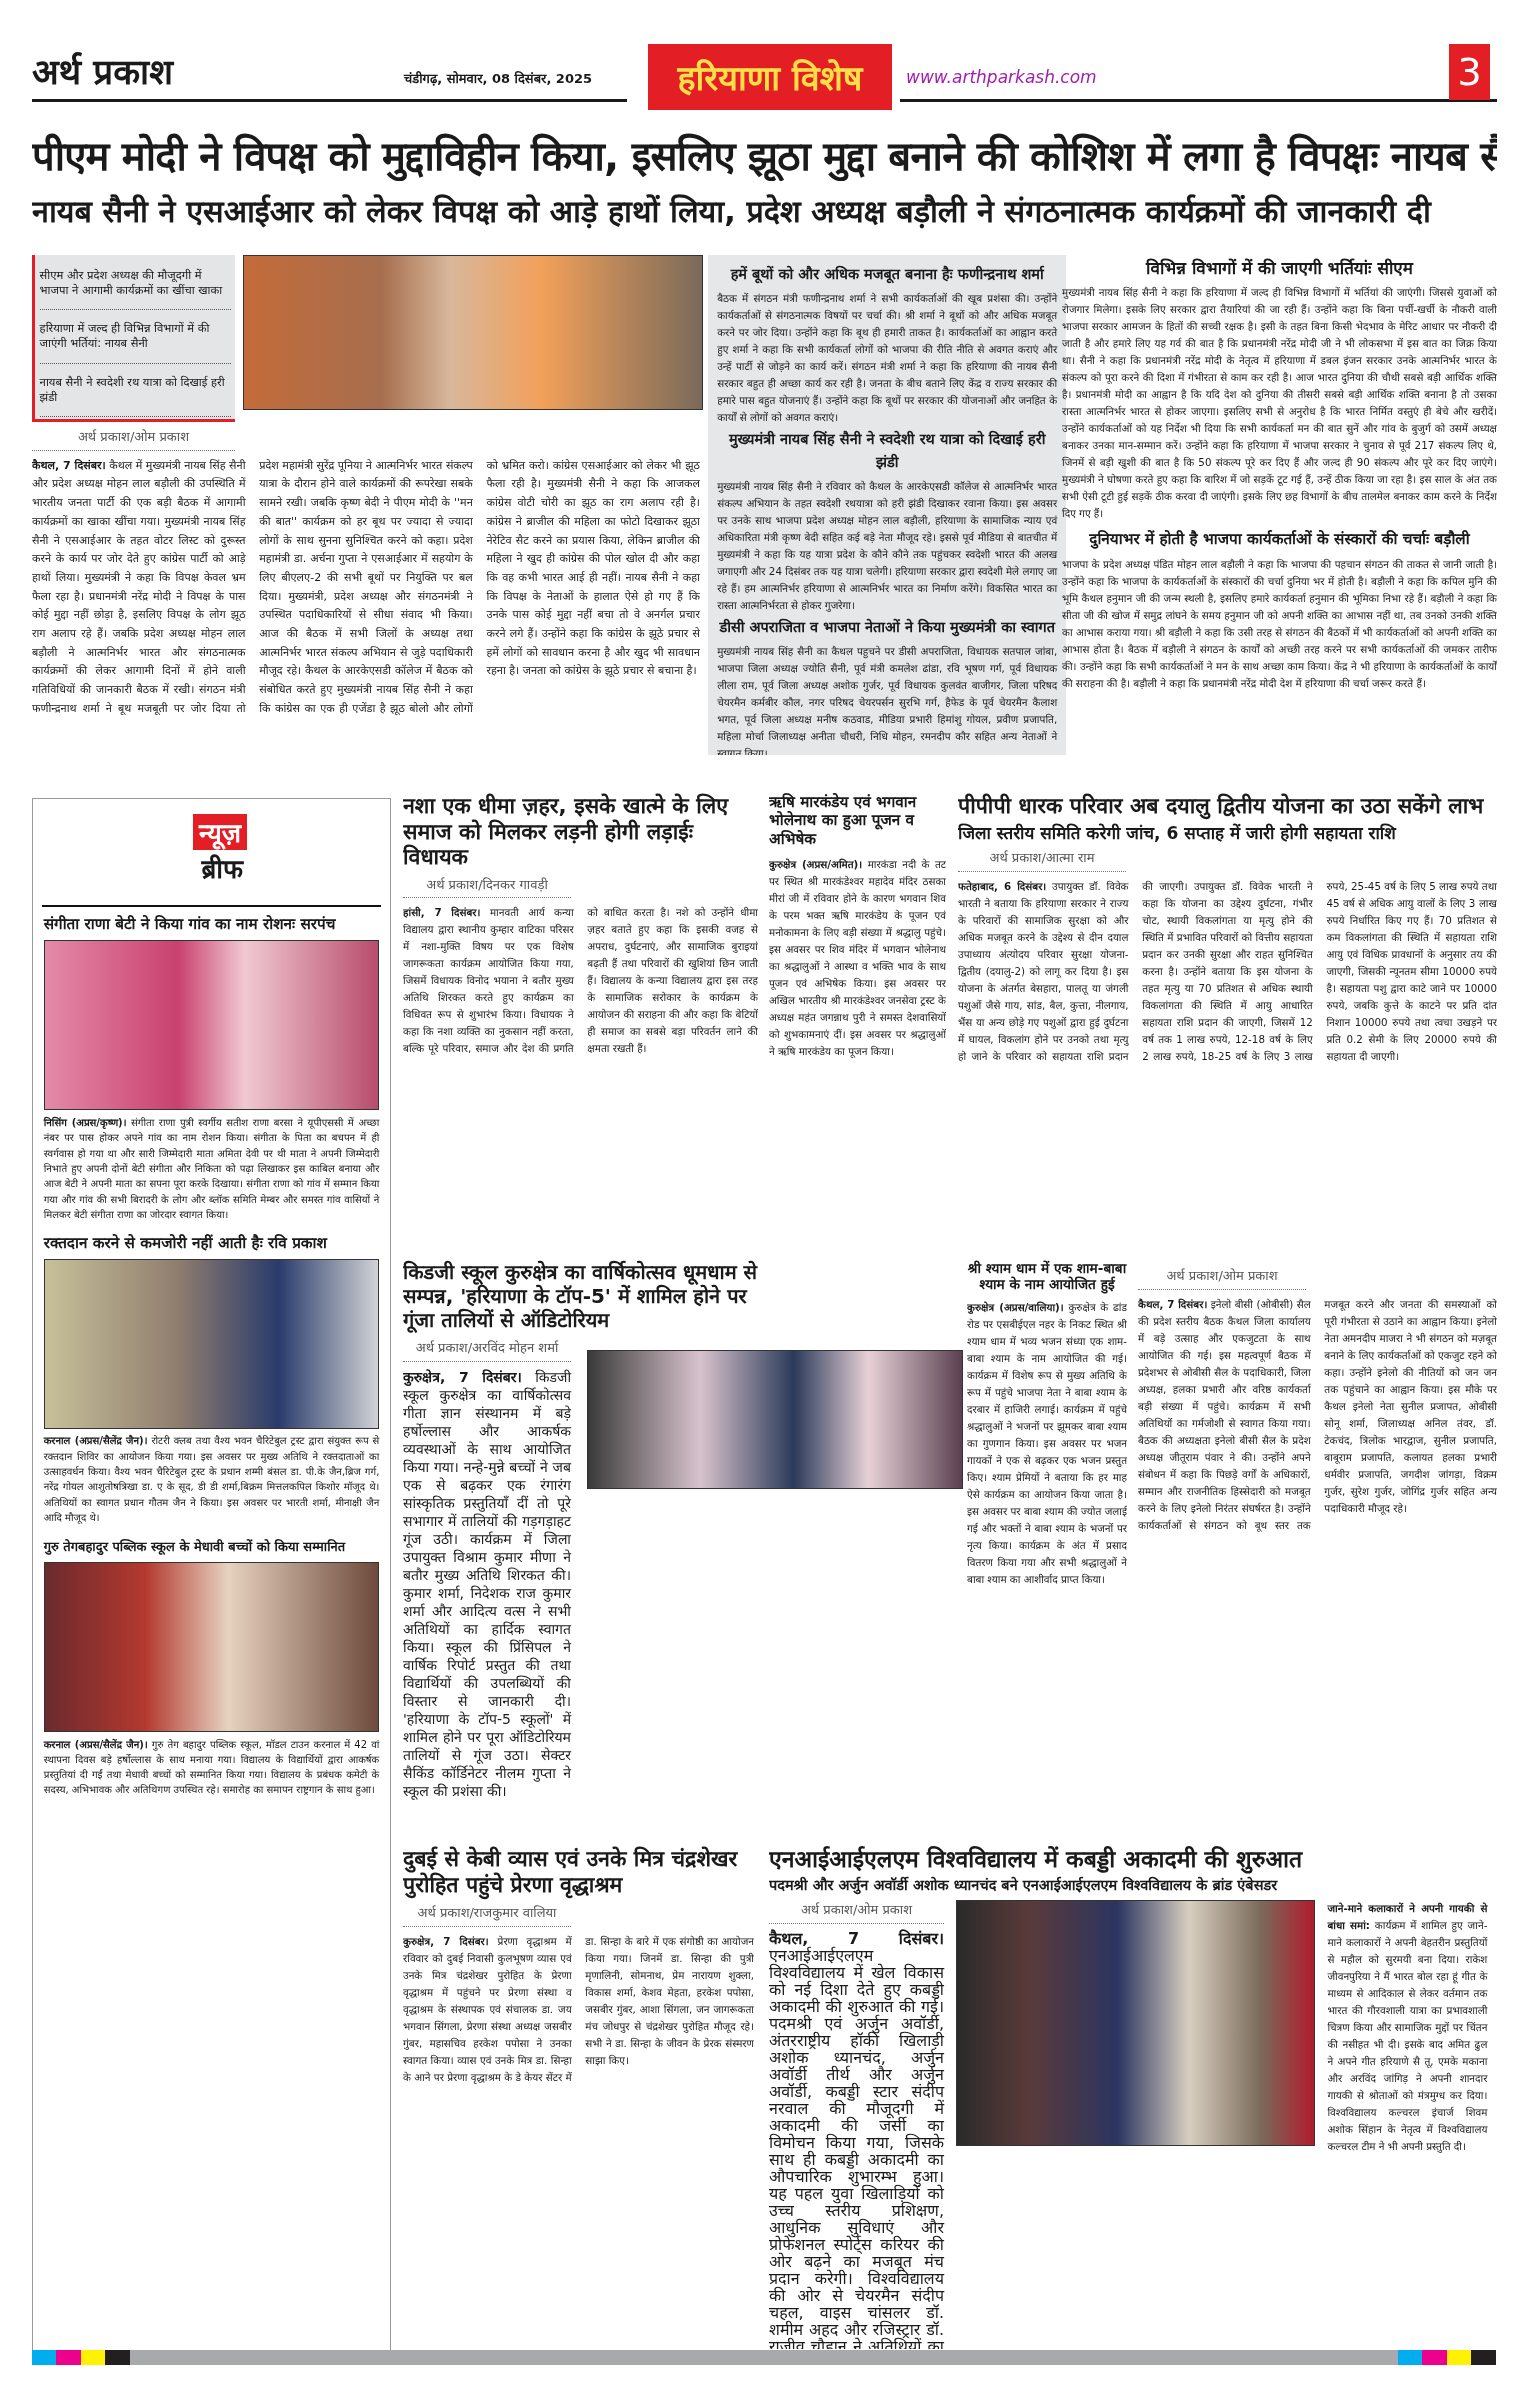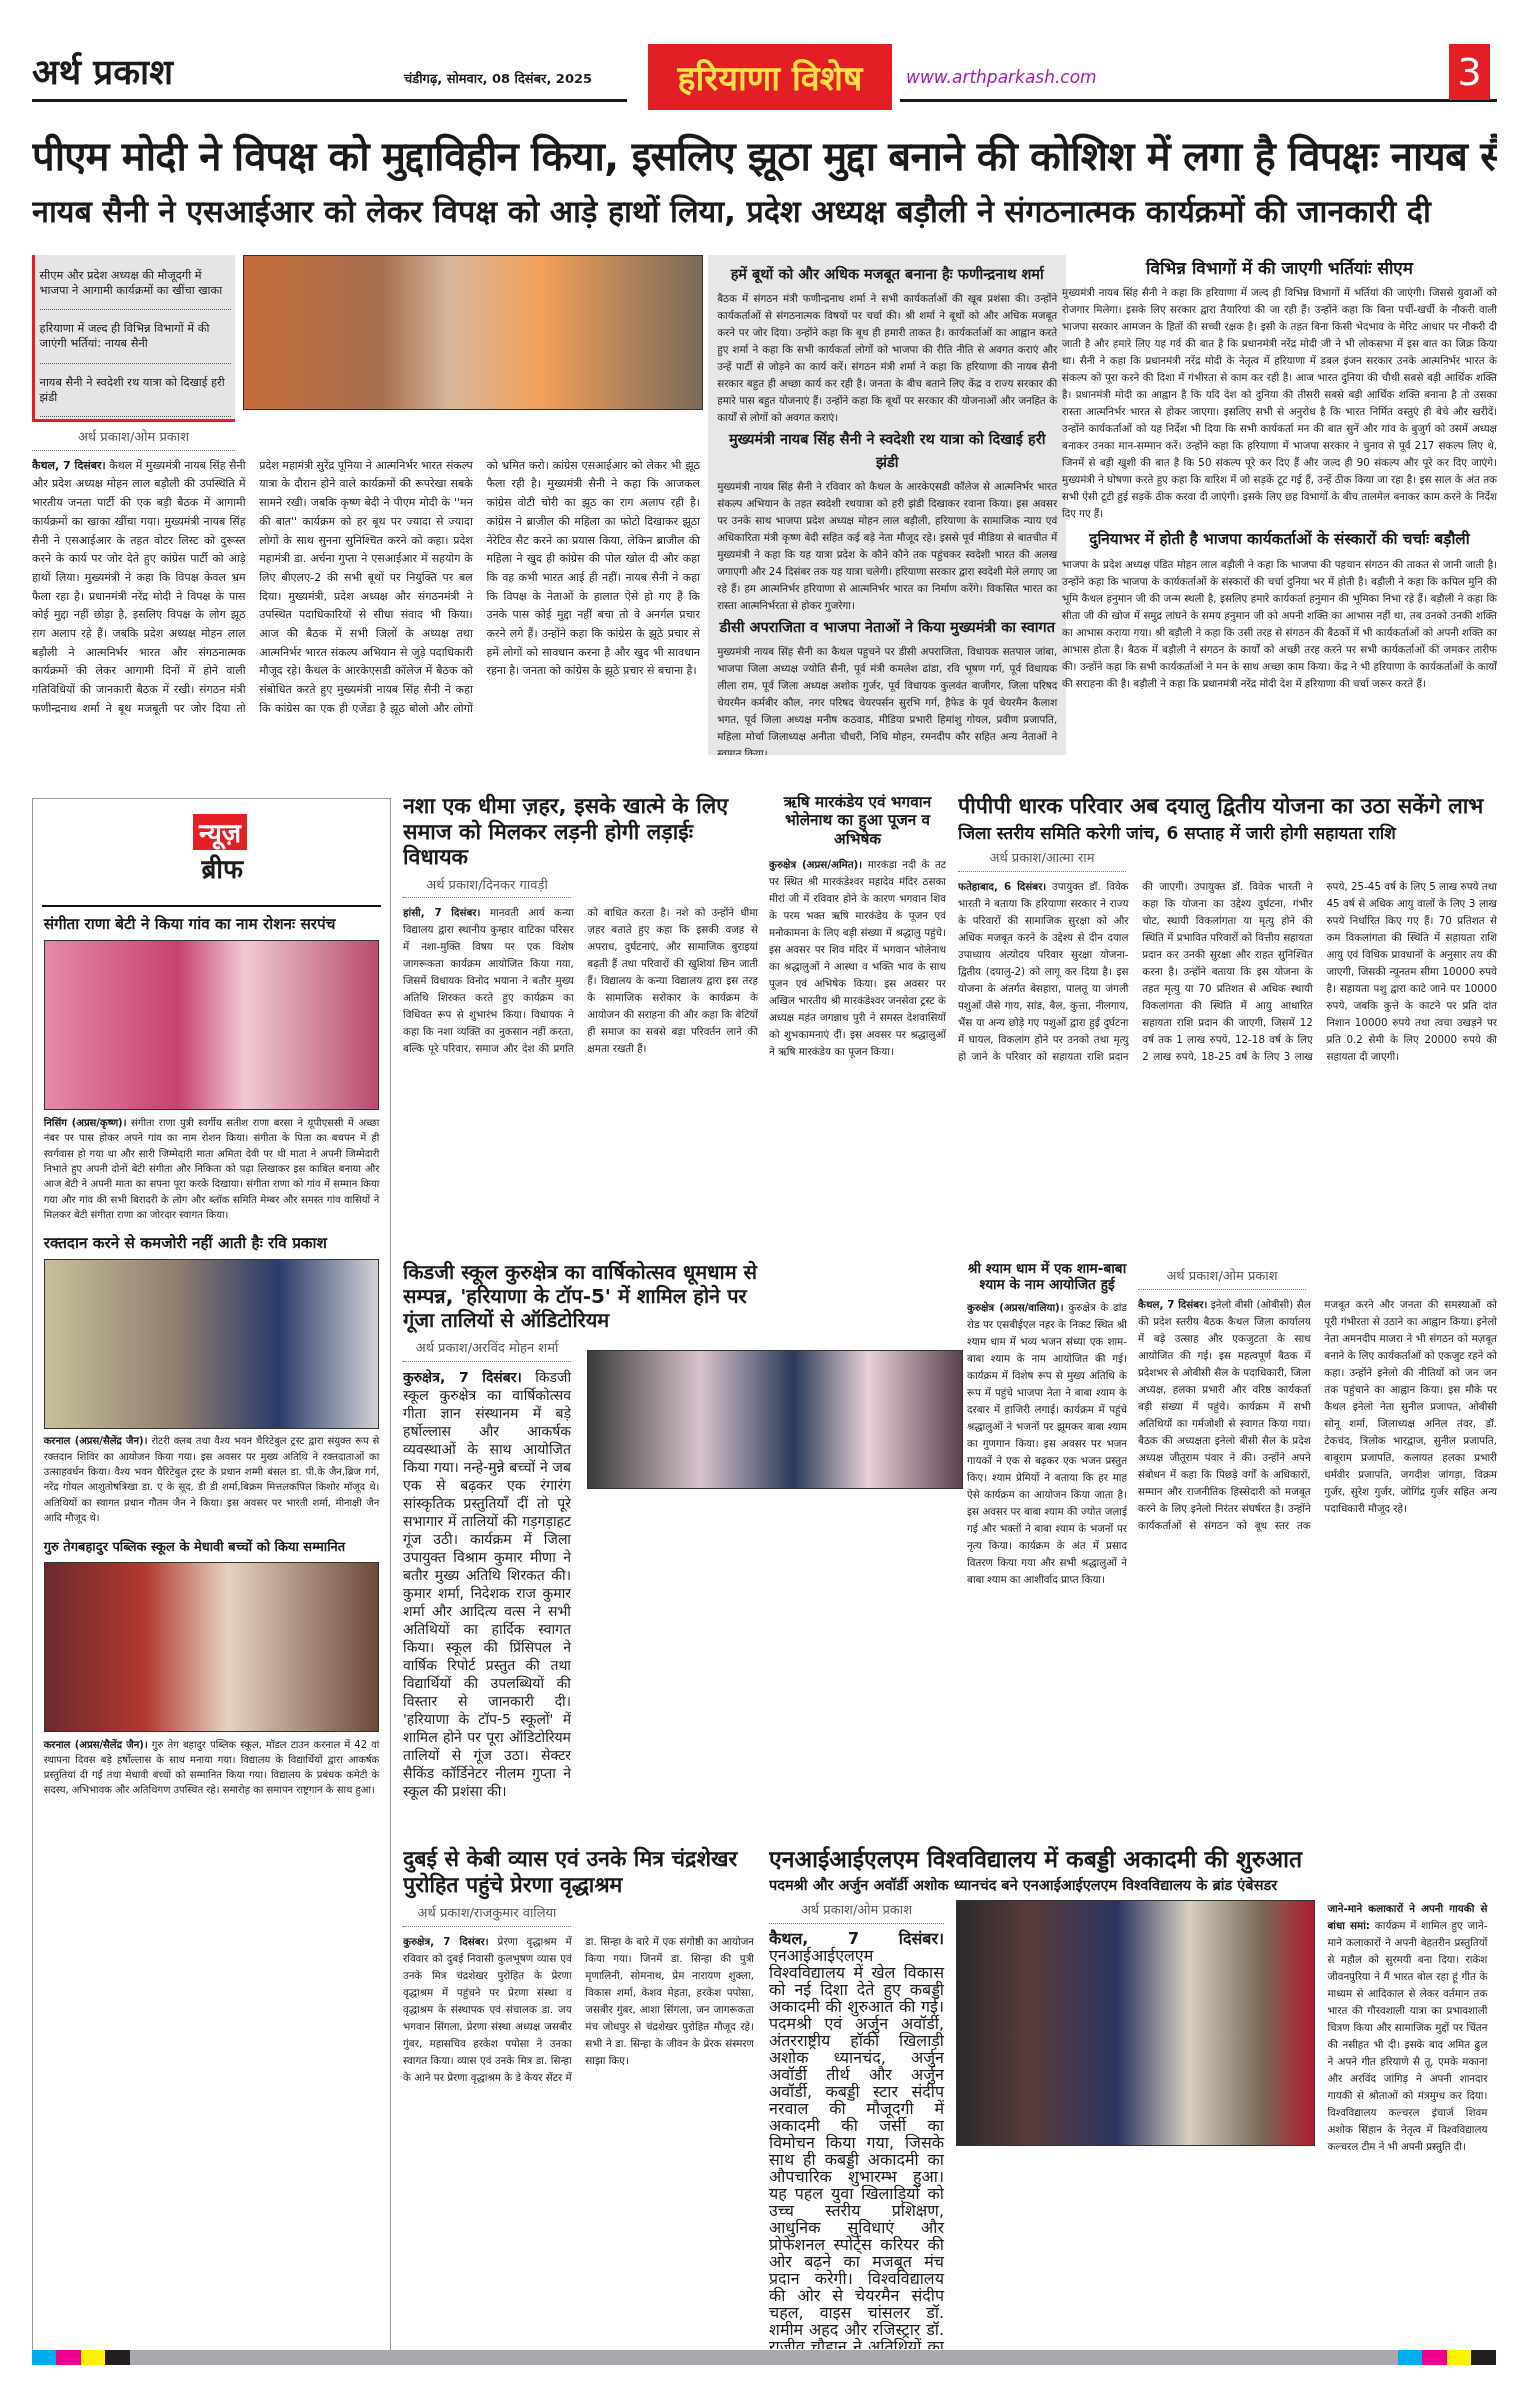--- a/index.html
+++ b/index.html
@@ -103,21 +103,21 @@
 
 <div class="abs" style="left:403px;top:793px;width:355px;height:450px;overflow:hidden;">
   <div class="story-head" style="font-size:21.4px;">नशा एक धीमा ज़हर, इसके खात्मे के लिए समाज को मिलकर लड़नी होगी लड़ाईः विधायक</div>
   <div class="byline" style="width:168px;margin-top:4.6px;">अर्थ प्रकाश/दिनकर गावड़ी</div>
   <div class="body-text col2" style="margin-top:6.1px;font-size:10.3px;line-height:17px;">
     <b>हांसी, 7 दिसंबर।</b> <span>मानवती आर्य कन्या विद्यालय द्वारा स्थानीय कुम्हार वाटिका परिसर में नशा-मुक्ति विषय पर एक विशेष जागरूकता कार्यक्रम आयोजित किया गया, जिसमें विधायक विनोद भयाना ने बतौर मुख्य अतिथि शिरकत करते हुए कार्यक्रम का विधिवत रूप से शुभारंभ किया। विधायक ने कहा कि नशा व्यक्ति का नुकसान नहीं करता, बल्कि पूरे परिवार, समाज और देश की प्रगति को बाधित करता है। नशे को उन्होंने धीमा ज़हर बताते हुए कहा कि इसकी वजह से अपराध, दुर्घटनाएं, और सामाजिक बुराइयां बढ़ती हैं तथा परिवारों की खुशियां छिन जाती हैं। विद्यालय के कन्या विद्यालय द्वारा इस तरह के सामाजिक सरोकार के कार्यक्रम के आयोजन की सराहना की और कहा कि बेटियों ही समाज का सबसे बड़ा परिवर्तन लाने की क्षमता रखती हैं।</span>
   </div>
 </div>
 
 <div class="abs" style="left:769px;top:793px;width:177px;height:450px;overflow:hidden;">
-  <div class="story-head" style="font-size:15.3px;text-align:center;">ऋषि मारकंडेय एवं भगवान भोलेनाथ का हुआ पूजन व अभिषेक</div>
+  <div class="story-head" style="font-size:15.3px;">ऋषि मारकंडेय एवं भगवान भोलेनाथ का हुआ पूजन व अभिषेक</div>
   <div class="body-text" style="margin-top:7.6px;font-size:10.3px;line-height:17px;">
     <b>कुरुक्षेत्र (अप्रस/अमित)।</b> <span>मारकंडा नदी के तट पर स्थित श्री मारकंडेश्वर महादेव मंदिर ठसका मीरां जी में रविवार होने के कारण भगवान शिव के परम भक्त ऋषि मारकंडेय के पूजन एवं मनोकामना के लिए बड़ी संख्या में श्रद्धालु पहुंचे। इस अवसर पर शिव मंदिर में भगवान भोलेनाथ का श्रद्धालुओं ने आस्था व भक्ति भाव के साथ पूजन एवं अभिषेक किया। इस अवसर पर अखिल भारतीय श्री मारकंडेश्वर जनसेवा ट्रस्ट के अध्यक्ष महंत जगन्नाथ पुरी ने समस्त देशवासियों को शुभकामनाएं दीं। इस अवसर पर श्रद्धालुओं ने ऋषि मारकंडेय का पूजन किया।</span>
   </div>
 </div>
 
 <div class="abs" style="left:958px;top:793px;width:539px;height:450px;overflow:hidden;">
   <div class="story-head" style="font-size:21.4px;">पीपीपी धारक परिवार अब दयालु द्वितीय योजना का उठा सकेंगे लाभ</div>
   <div class="story-head" style="font-size:17px;margin-top:4.6px;">जिला स्तरीय समिति करेगी जांच, 6 सप्ताह में जारी होगी सहायता राशि</div>
   <div class="byline" style="width:168px;margin-top:4.6px;">अर्थ प्रकाश/आत्मा राम</div>
   <div class="body-text col3" style="margin-top:6.1px;font-size:10.3px;line-height:17px;">

